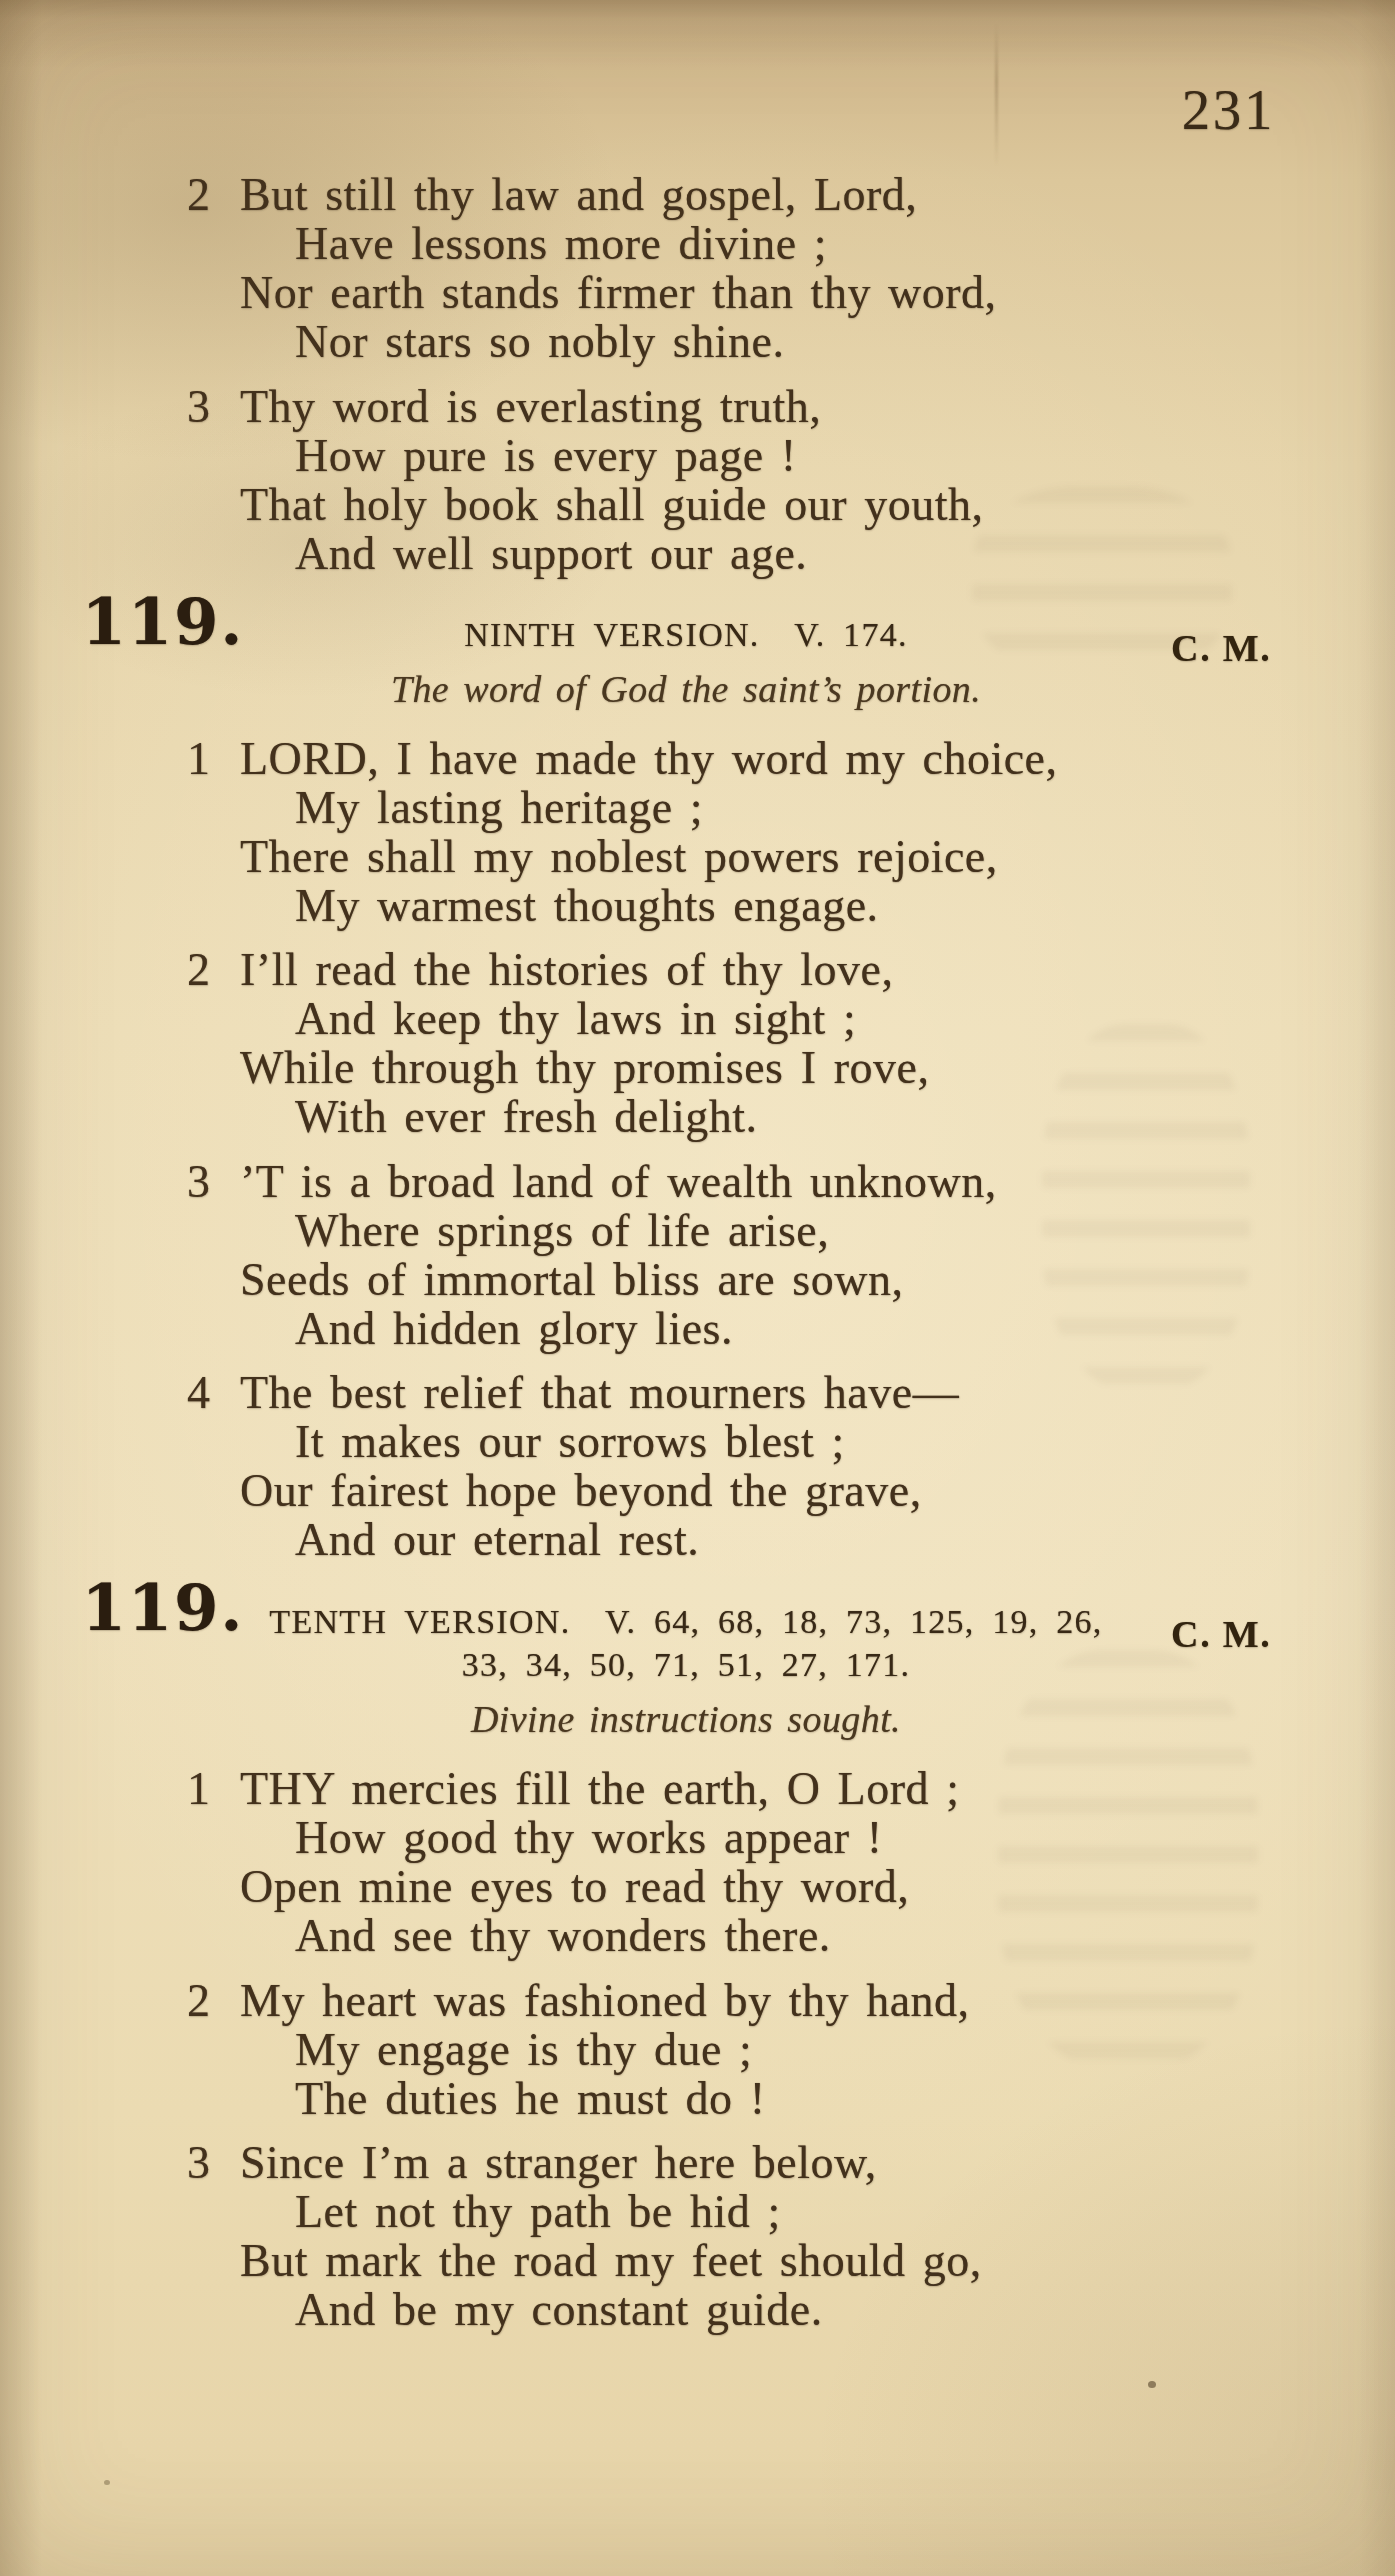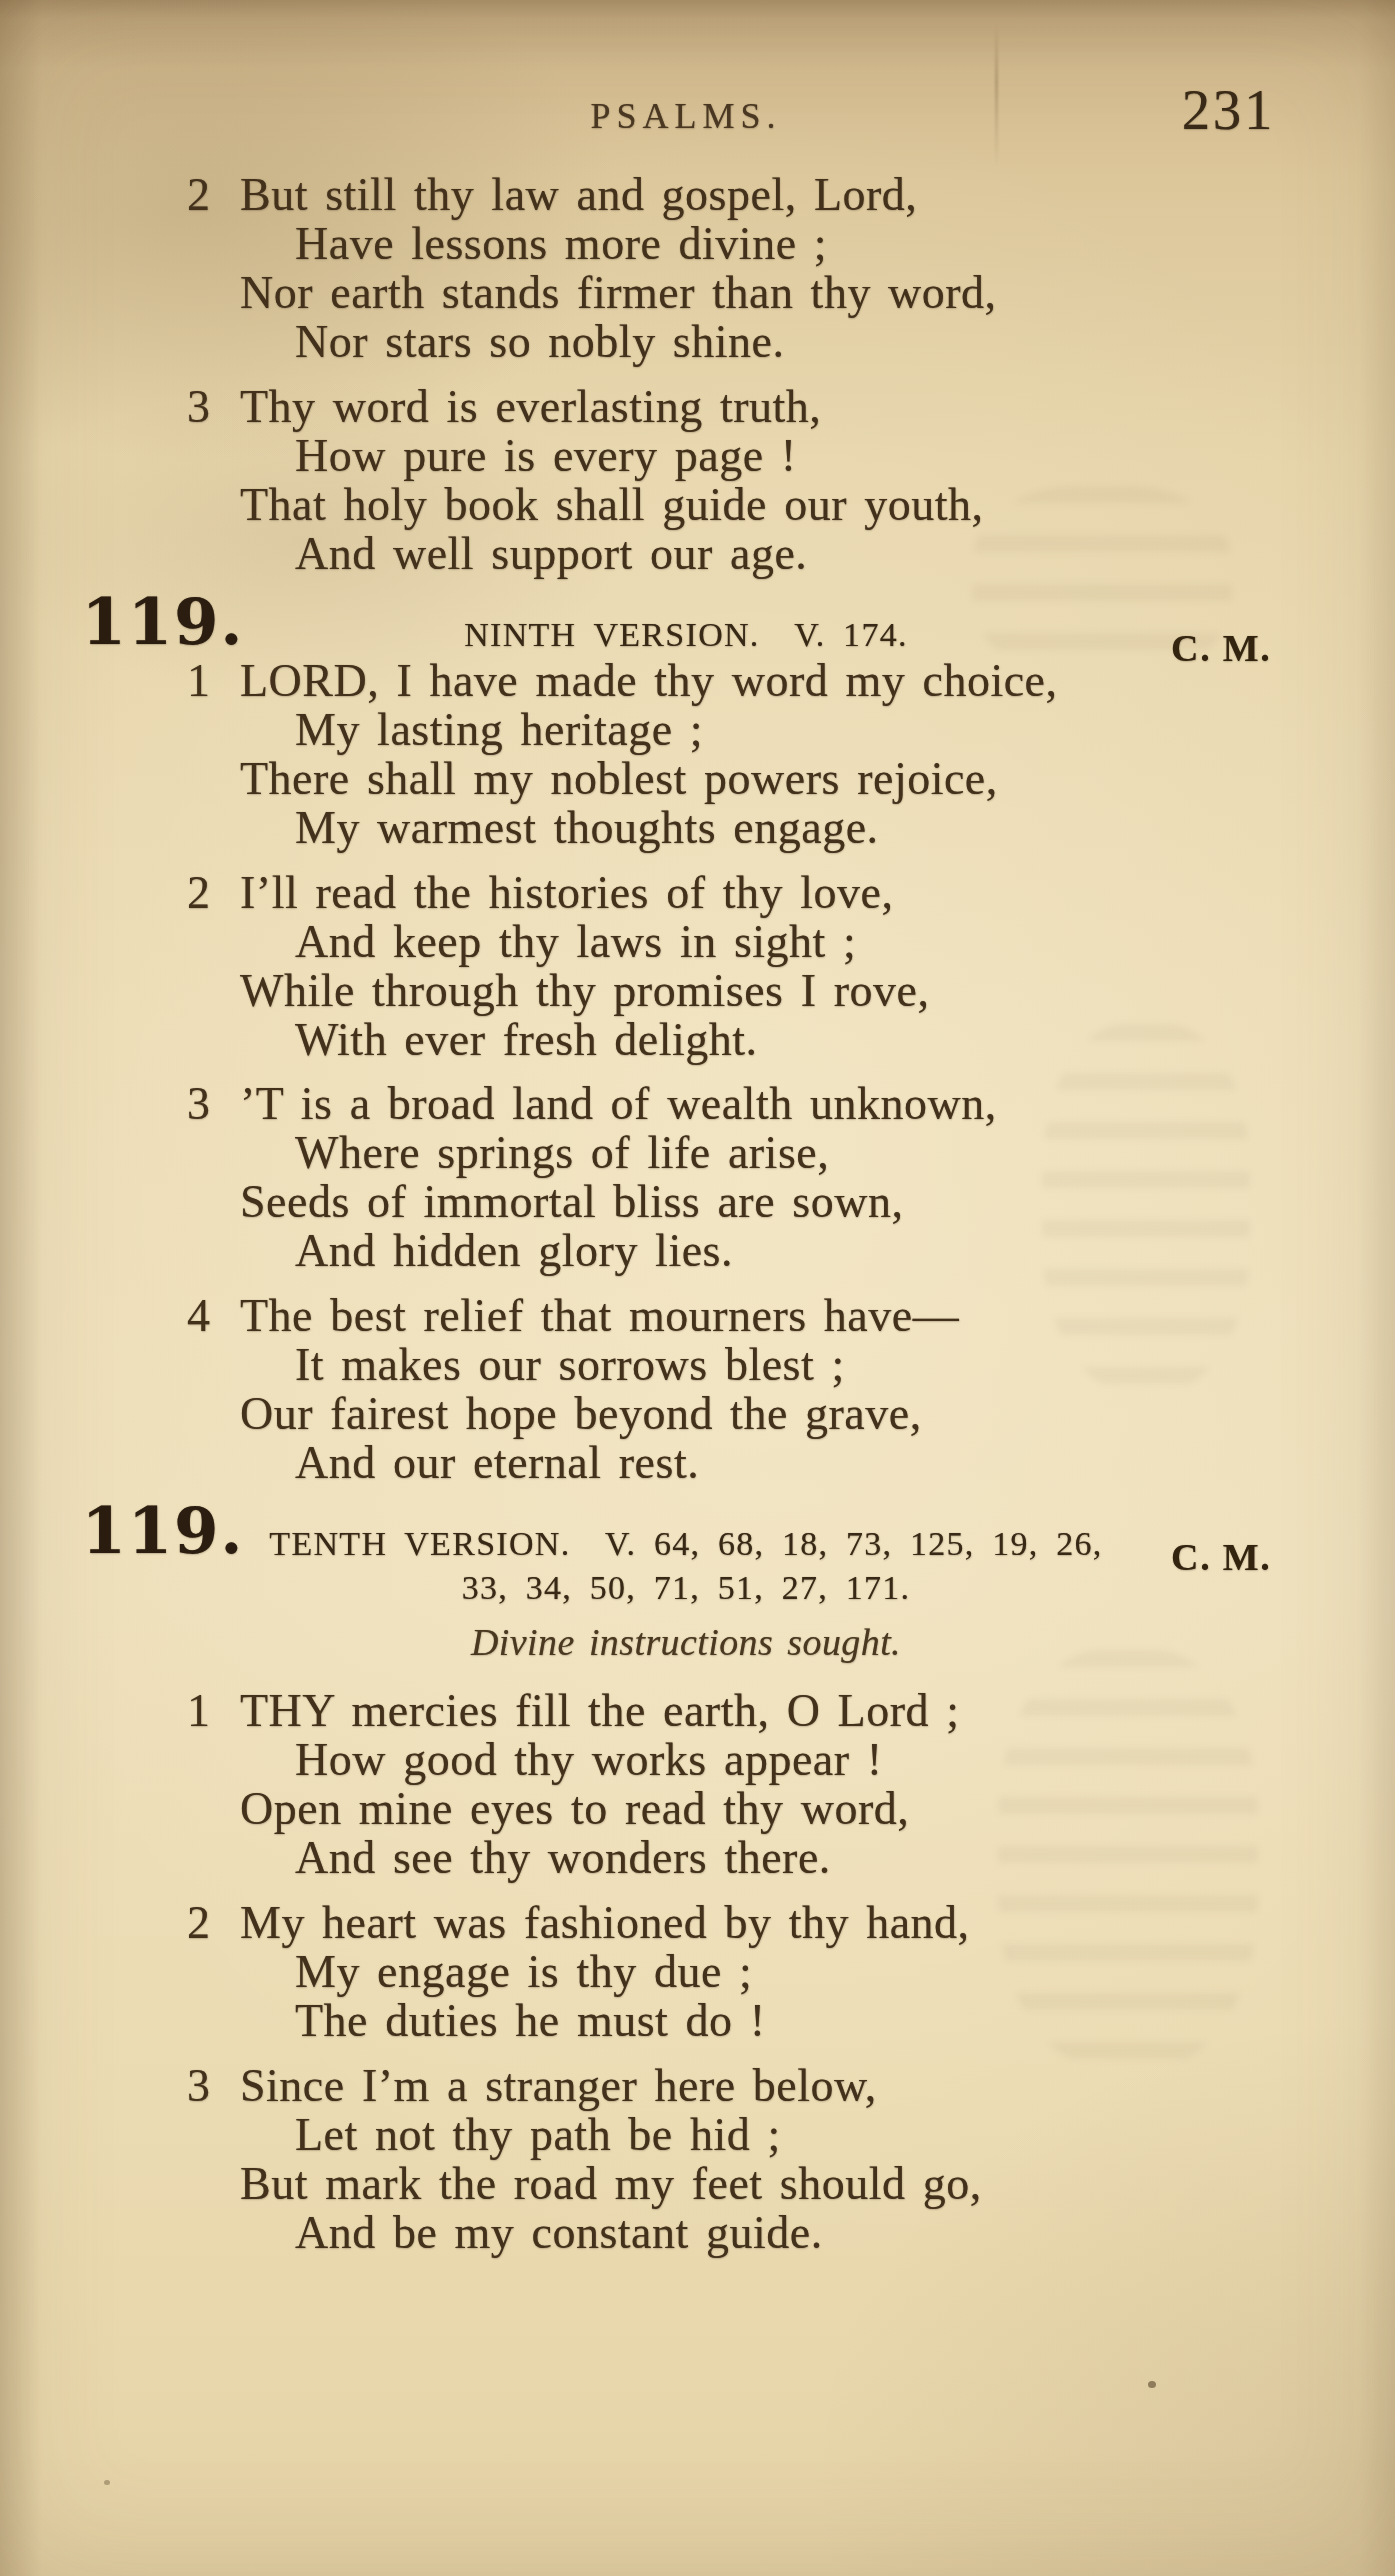--- a/index.html
+++ b/index.html
@@ -97,21 +97,20 @@
   .ghost.g1 { left:972px; top:486px;  width:260px; height:191px; }
   .ghost.g2 { left:1042px; top:1024px; width:208px; height:365px; }
   .ghost.g3 { left:998px; top:1650px; width:260px; height:417px; }
 </style>
 </head>
 <body>
 
 <div class="page">
 
   <div class="running-head">
-    <span class="head-title ink">PSALMS.</span>
     <span class="page-num ink">231</span>
   </div>
 
   <div class="body-col">
 
     <div>
         <div class="stanza">
           <div class="vline ink">But still thy law and gospel, Lord,<span class="vnum">2</span></div>
           <div class="vline ink indent">Have lessons more divine ;</div>
           <div class="vline ink">Nor earth stands firmer than thy word,</div>
@@ -123,20 +122,21 @@
           <div class="vline ink">That holy book shall guide our youth,</div>
           <div class="vline ink indent">And well support our age.</div>
         </div>
       </div>
 
     <div class="hymn-head">
       <span class="hymn-num ink">119.</span>
       <div class="hymn-title ink">NINTH VERSION.  V. 174.</div>
       <span class="hymn-meter ink">C. M.</span>
     </div>
+    <div class="subtitle ink">The word of God the saint’s portion.</div>
     <div>
         <div class="stanza">
           <div class="vline ink">LORD, I have made thy word my choice,<span class="vnum">1</span></div>
           <div class="vline ink indent">My lasting heritage ;</div>
           <div class="vline ink">There shall my noblest powers rejoice,</div>
           <div class="vline ink indent">My warmest thoughts engage.</div>
         </div>
         <div class="stanza">
           <div class="vline ink">I’ll read the histories of thy love,<span class="vnum">2</span></div>
           <div class="vline ink indent">And keep thy laws in sight ;</div>

